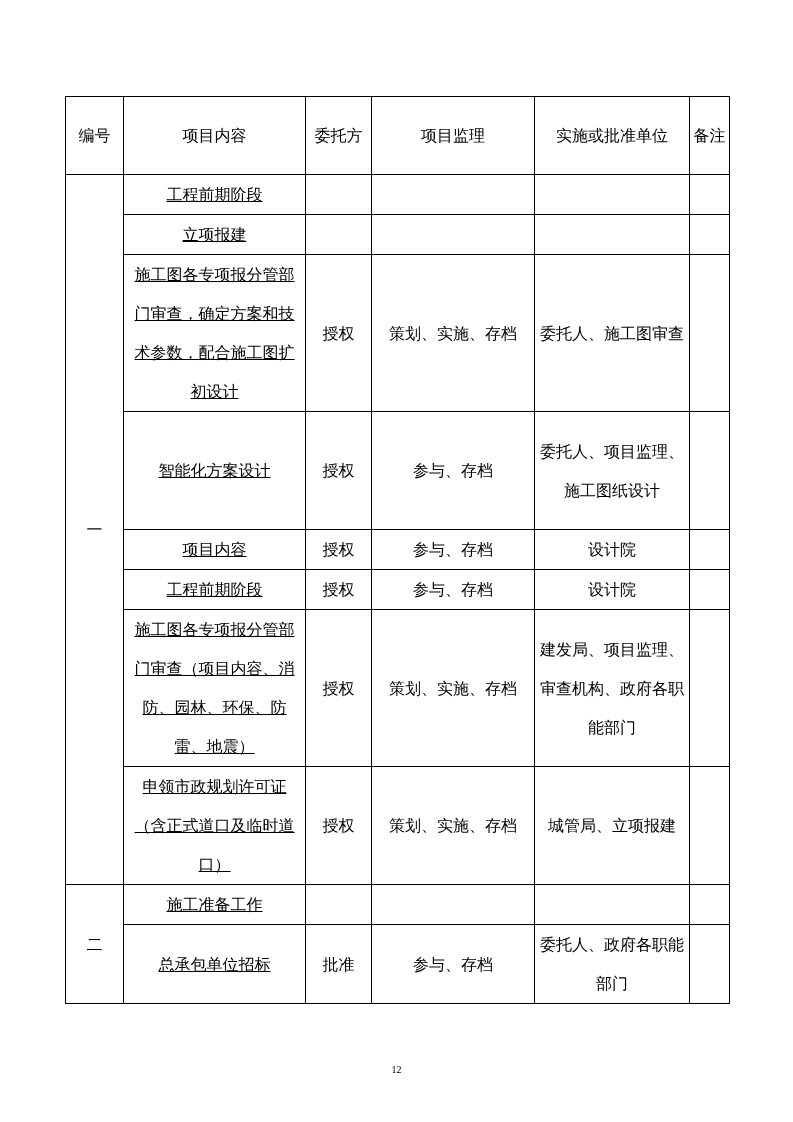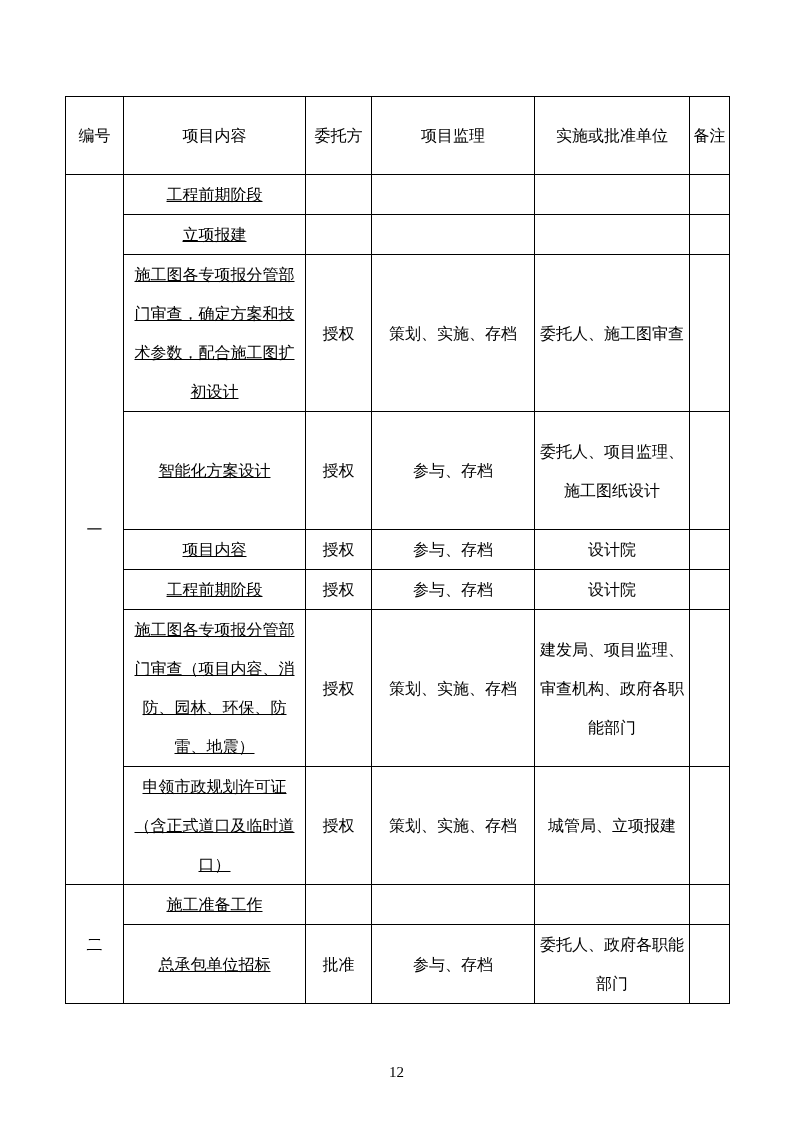--- a/index.html
+++ b/index.html
@@ -14,21 +14,21 @@
   table.grid td, table.grid th {
     border: 1.3px solid #000;
     text-align: center; vertical-align: middle;
     font-weight: normal; font-size: 16px; line-height: 39px;
     padding: 0 4px; word-break: break-all; overflow-wrap: anywhere;
   }
   table.grid th { line-height: 38px; }
   td.content-cell { padding: 0 5px; text-decoration: underline; }
   .narrow { padding: 0 2px !important; }
   .pnum { position: absolute; top: 1064px; left: 0; width: 793px; text-align: center;
-          font-size: 15px; font-family: "Liberation Serif", serif; }
+          font-size: 10px; font-family: "Liberation Serif", serif; }
 </style>
 </head>
 <body>
 
 <div class="page">
   <table class="grid">
     <colgroup>
       <col style="width:58px">
       <col style="width:182px">
       <col style="width:66px">

